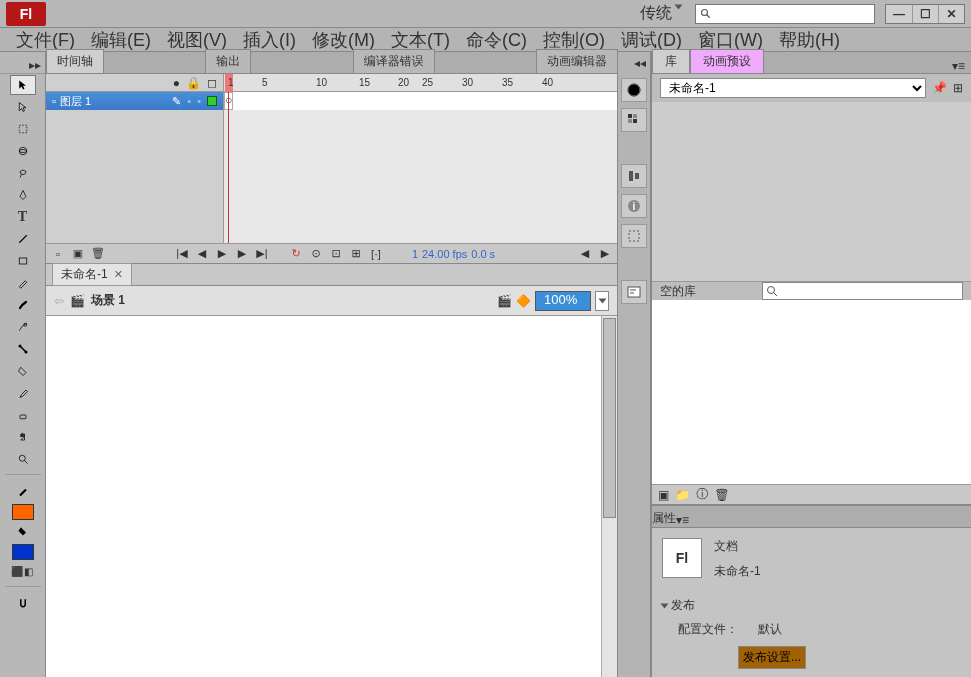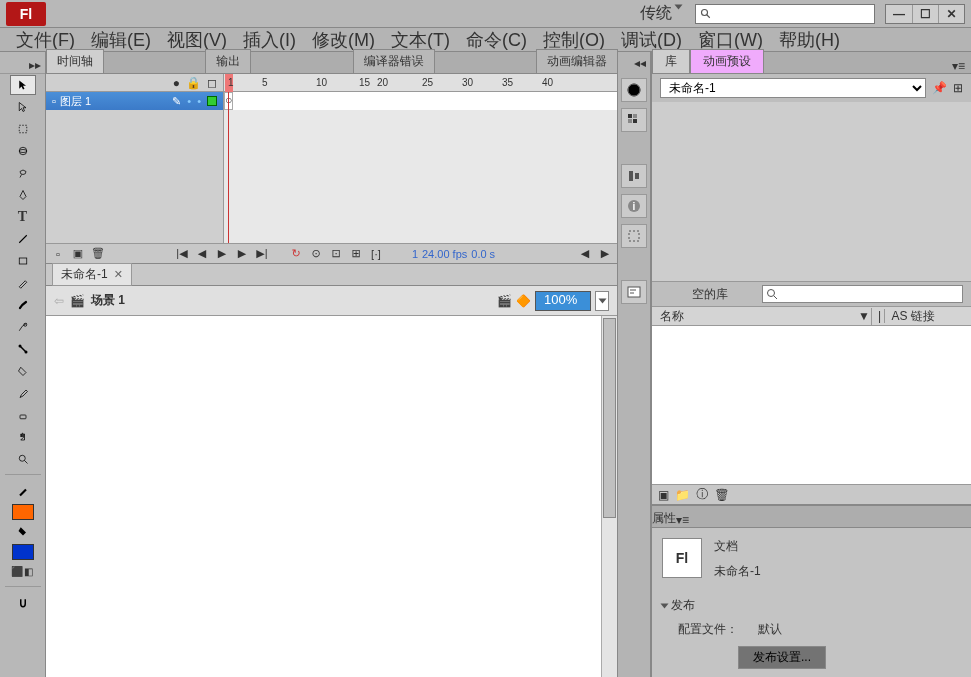--- a/index.html
+++ b/index.html
@@ -76,38 +76,38 @@
 
 
 .rightpanel { width: 320px; background:#BEBEBE; display:flex; flex-direction:column; border-left:1px solid #888; }
 .rp-tabs { height:22px; background:#ADADAD; display:flex; align-items:flex-end; border-bottom:1px solid #888; }
 .rp-tabs .rtab { padding:3px 12px; border:1px solid #888; border-bottom:none; background:#f0abfc; font-size:12px; }
 .rp-tabs .rtab.active { background:#CFCFCF; }
 .rp-tabs .menuicon { margin-left:auto; padding:0 6px; }
 .lib-doc { height:28px; display:flex; align-items:center; padding:0 8px; gap:6px; }
 .lib-doc select { flex:1; height:20px; background:#fff; border:1px solid #888; font-size:12px; padding:0 4px; }
 .lib-preview { height:180px; background:#CDCDCD; border-bottom:1px solid #999; }
-.lib-status { height:24px; display:flex; align-items:center; padding:0 8px; gap:8px;margin-left:32px; }
+.lib-status { height:18px; display:flex; align-items:center; padding:0 8px; gap:8px; }
 .lib-status input { flex:0 0 120px; height:18px; border:1px solid #888; background:#fff; margin-left:auto; padding:0 18px 0 4px; }
 .lib-search-wrap { position:relative; margin-left:auto; }
 .lib-search-wrap svg { position:absolute; left:4px; top:3px; }
 .lib-cols { height:20px; background:#D4D4D4; display:flex; align-items:center; border-top:1px solid #999; border-bottom:1px solid #999; }
 .lib-cols span:first-child { flex:1; padding-left:8px; }
 .lib-cols span:last-child { width:100px; padding-left:6px; border-left:1px solid #999; }
 .lib-list { flex:1; background:#fff; }
 .lib-foot { height:20px; background:#C8C8C8; border-top:1px solid #999; display:flex; align-items:center; padding:0 6px; gap:6px; }
 
 .prop-panel { background:#C4C4C4; border-top:2px solid #888; }
 .prop-tabs { height:22px; background:#ADADAD; display:flex; align-items:flex-end; border-bottom:1px solid #888; }
 .prop-body { padding: 10px; display:flex; gap:12px; }
 .prop-icon { width:40px; height:40px; background:#fff; border:1px solid #888; display:flex; align-items:center; justify-content:center; font-weight:bold; font-size:14px; }
 .prop-section { padding: 4px 10px; }
 .prop-section .header { display:flex; align-items:center; gap:4px; font-size:12px; padding:3px 0; }
 .prop-row { padding: 4px 0 4px 16px; font-size:12px; display:flex; align-items:center; gap:20px; }
-.pub-btn { background:#737373; border:1px solid #888; padding:2px 14px; margin-left: 60px; font-size:12px; }
+.pub-btn { background:#a16207; border:1px solid #888; padding:2px 4px; margin-left: 60px; font-size:12px; }
 
 .small-icon { width:12px; height:12px; }
 .tri { width:0; height:0; border-left:5px solid #555; border-top:4px solid transparent; border-bottom:4px solid transparent; display:inline-block; }
 .tri.down { transform: rotate(90deg); }
 </style>
 </head>
 <body>
 
 <div class="titlebar">
   <div class="logo">Fl</div>
@@ -274,21 +274,21 @@
           <span>●</span>
           <span>🔒</span>
           <span>◻</span>
         </div>
         <div class="tl-ruler">
           <div class="mark1"></div>
           <span class="tick" style="left:4px">1</span>
           <span class="tick" style="left:38px">5</span>
           <span class="tick" style="left:92px">10</span>
           <span class="tick" style="left:135px">15</span>
-          <span class="tick" style="left:153px">20</span>
+          <span class="tick" style="left:174px">20</span>
           <span class="tick" style="left:198px">25</span>
           <span class="tick" style="left:238px">30</span>
           <span class="tick" style="left:278px">35</span>
           <span class="tick" style="left:318px">40</span>
         </div>
       </div>
       <div class="tl-body">
         <div class="tl-layers">
           <div class="layer-row">
             <span>▫</span>
@@ -422,25 +422,20 @@
     <div class="lib-status">
       <span>空的库</span>
       <div class="lib-search-wrap">
         <svg width="12" height="12">
             <circle cx="5" cy="5" r="3.5" fill="none" stroke="#555"></circle>
             <line x1="8" y1="8" x2="11" y2="11" stroke="#555"></line>
           </svg>
         <input style="">
       </div>
     </div>
-    <div class="lib-cols">
-      <span>名称</span>
-      <span style="width:14px;text-align:center">▼</span>
-      <span>| <span>AS 链接</span></span>
-    </div>
     <div class="lib-list"></div>
     <div class="lib-foot">
       <span>▣</span>
       <span>📁</span>
       <span>ⓘ</span>
       <span>🗑</span>
     </div>
 
     <div class="prop-panel">
       <div class="prop-tabs">

